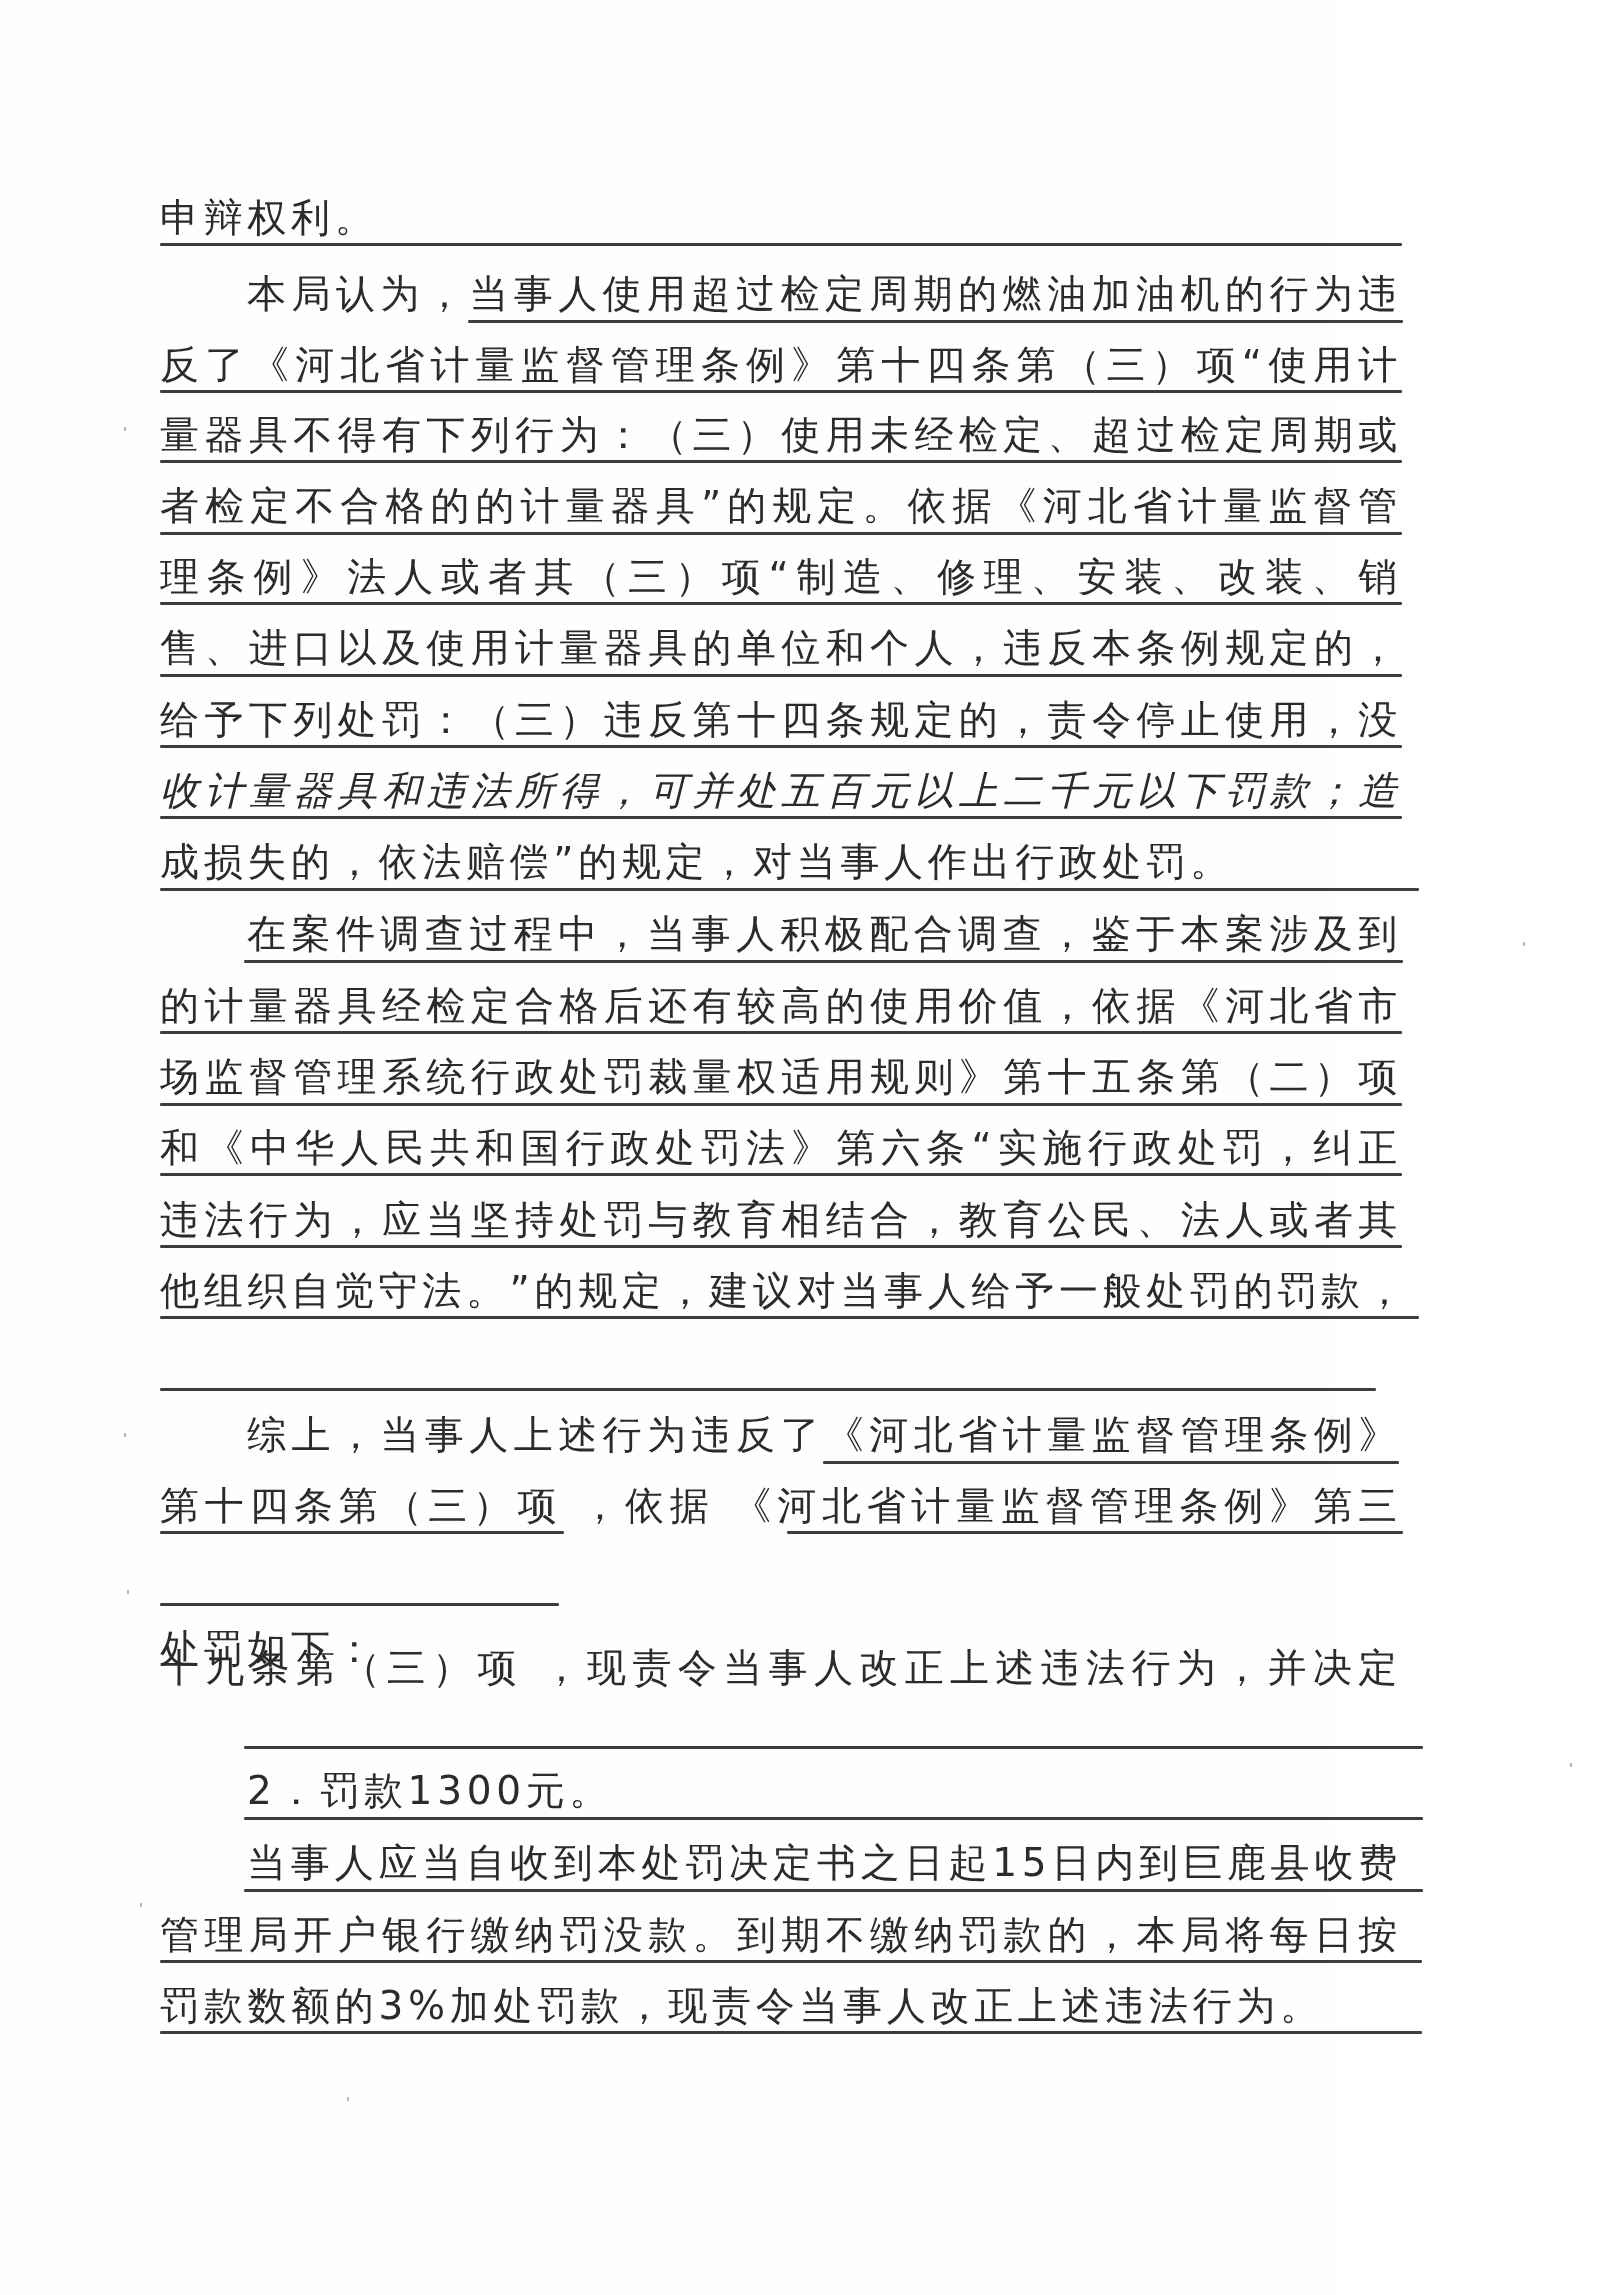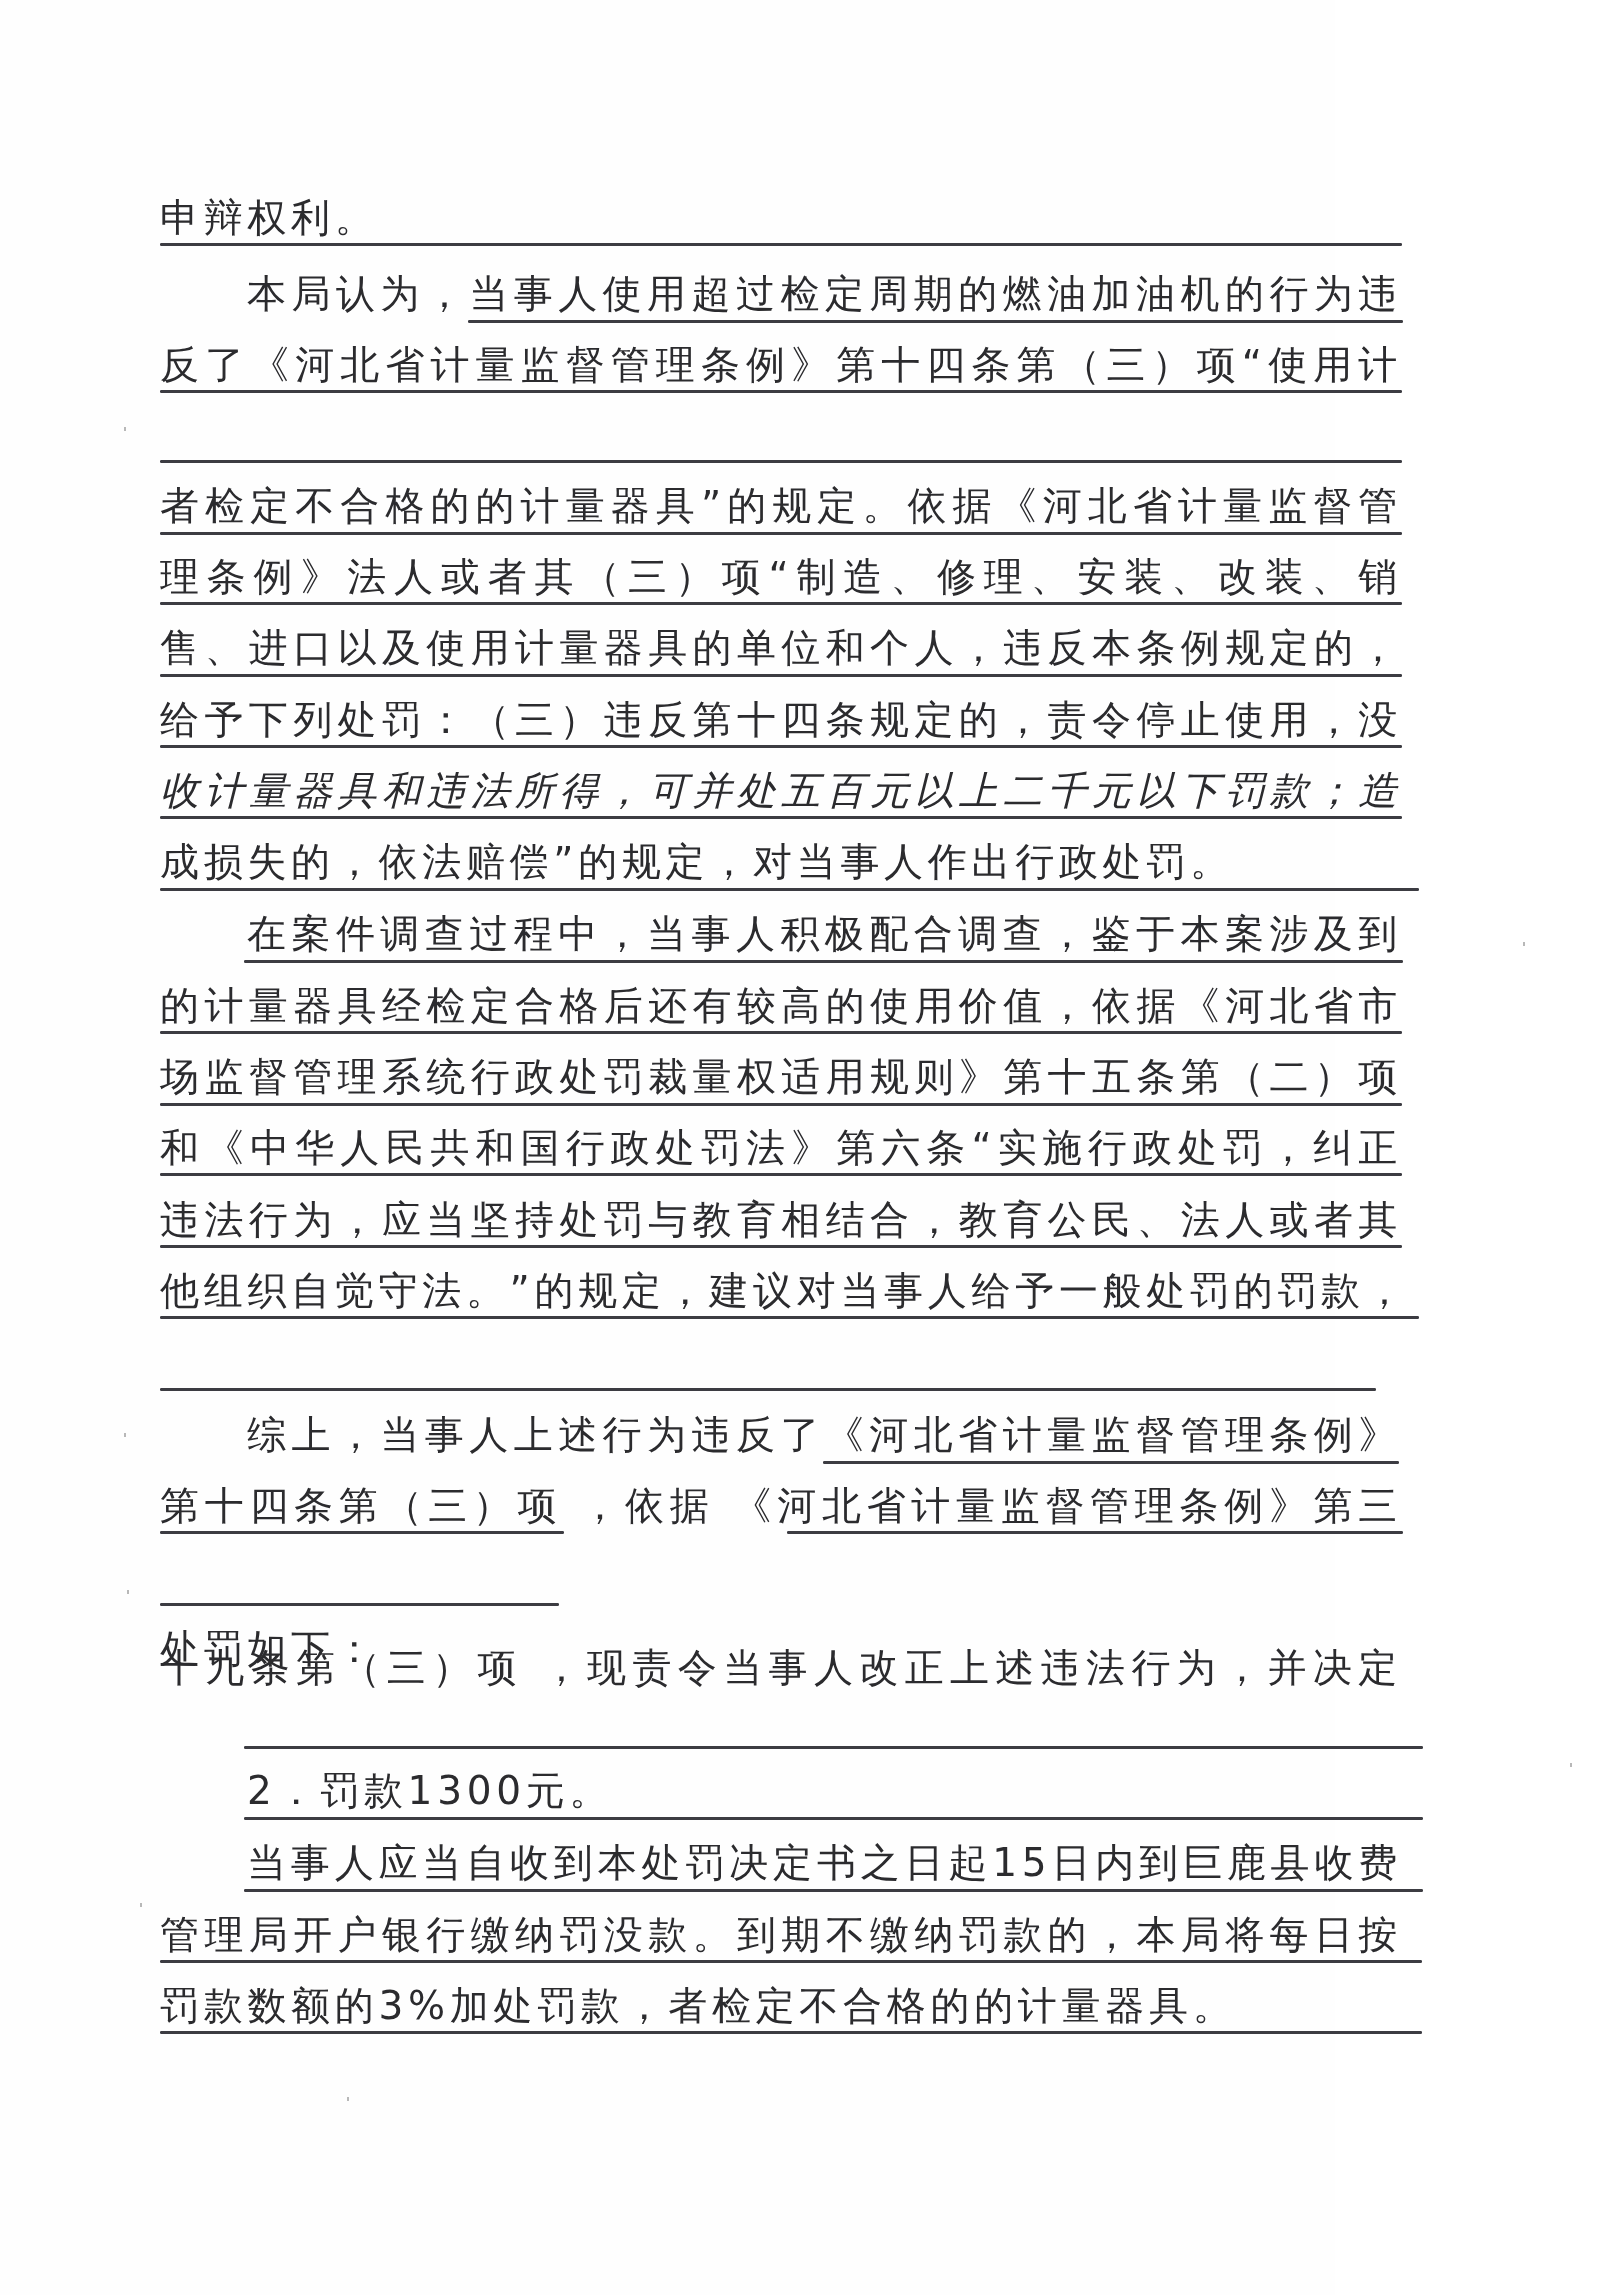--- a/index.html
+++ b/index.html
@@ -54,20 +54,21 @@
 </head>
 <body>
 
 <div class="page" id="page">
     <div class="line" style="top: 194px;"><span class="seg">申辩权利。</span></div>
     <div class="rule" style="left: 160px; width: 1242px; top: 243px;"></div>
     <div class="line justify indent" style="top: 270px;"><span class="seg">本局认为，</span><span class="seg">当事人使用超过检定周期的燃油加油机的行为违</span></div>
     <div class="rule" style="left: 468px; width: 935px; top: 320px;"></div>
     <div class="line justify" style="top: 341px;"><span class="seg">反了《河北省计量监督管理条例》第十四条第（三）项“使用计</span></div>
     <div class="rule" style="left: 160px; width: 1242px; top: 390px;"></div>
+    <div class="line justify" style="top: 411px;"><span class="seg">量器具不得有下列行为：（三）使用未经检定、超过检定周期或</span></div>
     <div class="rule" style="left: 160px; width: 1242px; top: 460px;"></div>
     <div class="line justify" style="top: 482px;"><span class="seg">者检定不合格的的计量器具”的规定。依据《河北省计量监督管</span></div>
     <div class="rule" style="left: 160px; width: 1242px; top: 532px;"></div>
     <div class="line justify" style="top: 553px;"><span class="seg">理条例》法人或者其（三）项“制造、修理、安装、改装、销</span></div>
     <div class="rule" style="left: 160px; width: 1242px; top: 602px;"></div>
     <div class="line justify" style="top: 624px;"><span class="seg">售、进口以及使用计量器具的单位和个人，违反本条例规定的，</span></div>
     <div class="rule" style="left: 160px; width: 1242px; top: 674px;"></div>
     <div class="line justify" style="top: 696px;"><span class="seg">给予下列处罚：（三）违反第十四条规定的，责令停止使用，没</span></div>
     <div class="rule" style="left: 160px; width: 1242px; top: 745px;"></div>
     <div class="line justify" style="top: 767px; font-style: italic;"><span class="seg">收计量器具和违法所得，可并处五百元以上二千元以下罚款；造</span></div>
@@ -95,21 +96,21 @@
     <div class="line justify" style="top: 1644px;"><span class="seg">十九条第（三）项   </span><span class="seg">，现责令当事人改正上述违法行为，并决定</span></div>
     <div class="rule" style="left: 160px; width: 399px; top: 1603px;"></div>
     <div class="line" style="top: 1625px;"><span class="seg">处罚如下：</span></div>
     <div class="rule" style="left: 244px; width: 1179px; top: 1746px;"></div>
     <div class="line indent" style="top: 1767px;"><span class="seg">2．罚款1300元。</span></div>
     <div class="rule" style="left: 244px; width: 1179px; top: 1817px;"></div>
     <div class="line justify indent" style="top: 1839px;"><span class="seg">当事人应当自收到本处罚决定书之日起15日内到巨鹿县收费</span></div>
     <div class="rule" style="left: 244px; width: 1179px; top: 1889px;"></div>
     <div class="line justify" style="top: 1911px;"><span class="seg">管理局开户银行缴纳罚没款。到期不缴纳罚款的，本局将每日按</span></div>
     <div class="rule" style="left: 160px; width: 1262px; top: 1960px;"></div>
-    <div class="line" style="top: 1982px;"><span class="seg">罚款数额的3%加处罚款，者检定不合格的的计量器具。</span></div>
+    <div class="line" style="top: 1982px;"><span class="seg">罚款数额的3%加处罚款，现责令当事人改正上述违法行为。</span></div>
     <div class="rule" style="left: 160px; width: 1262px; top: 2031px;"></div>
     <div class="speck" style="left: 124px; top: 427px;"></div>
     <div class="speck" style="left: 1523px; top: 942px;"></div>
     <div class="speck" style="left: 124px; top: 1433px;"></div>
     <div class="speck" style="left: 127px; top: 1590px;"></div>
     <div class="speck" style="left: 1570px; top: 1763px;"></div>
     <div class="speck" style="left: 140px; top: 1903px;"></div>
     <div class="speck" style="left: 347px; top: 2097px;"></div>
   </div>
 

